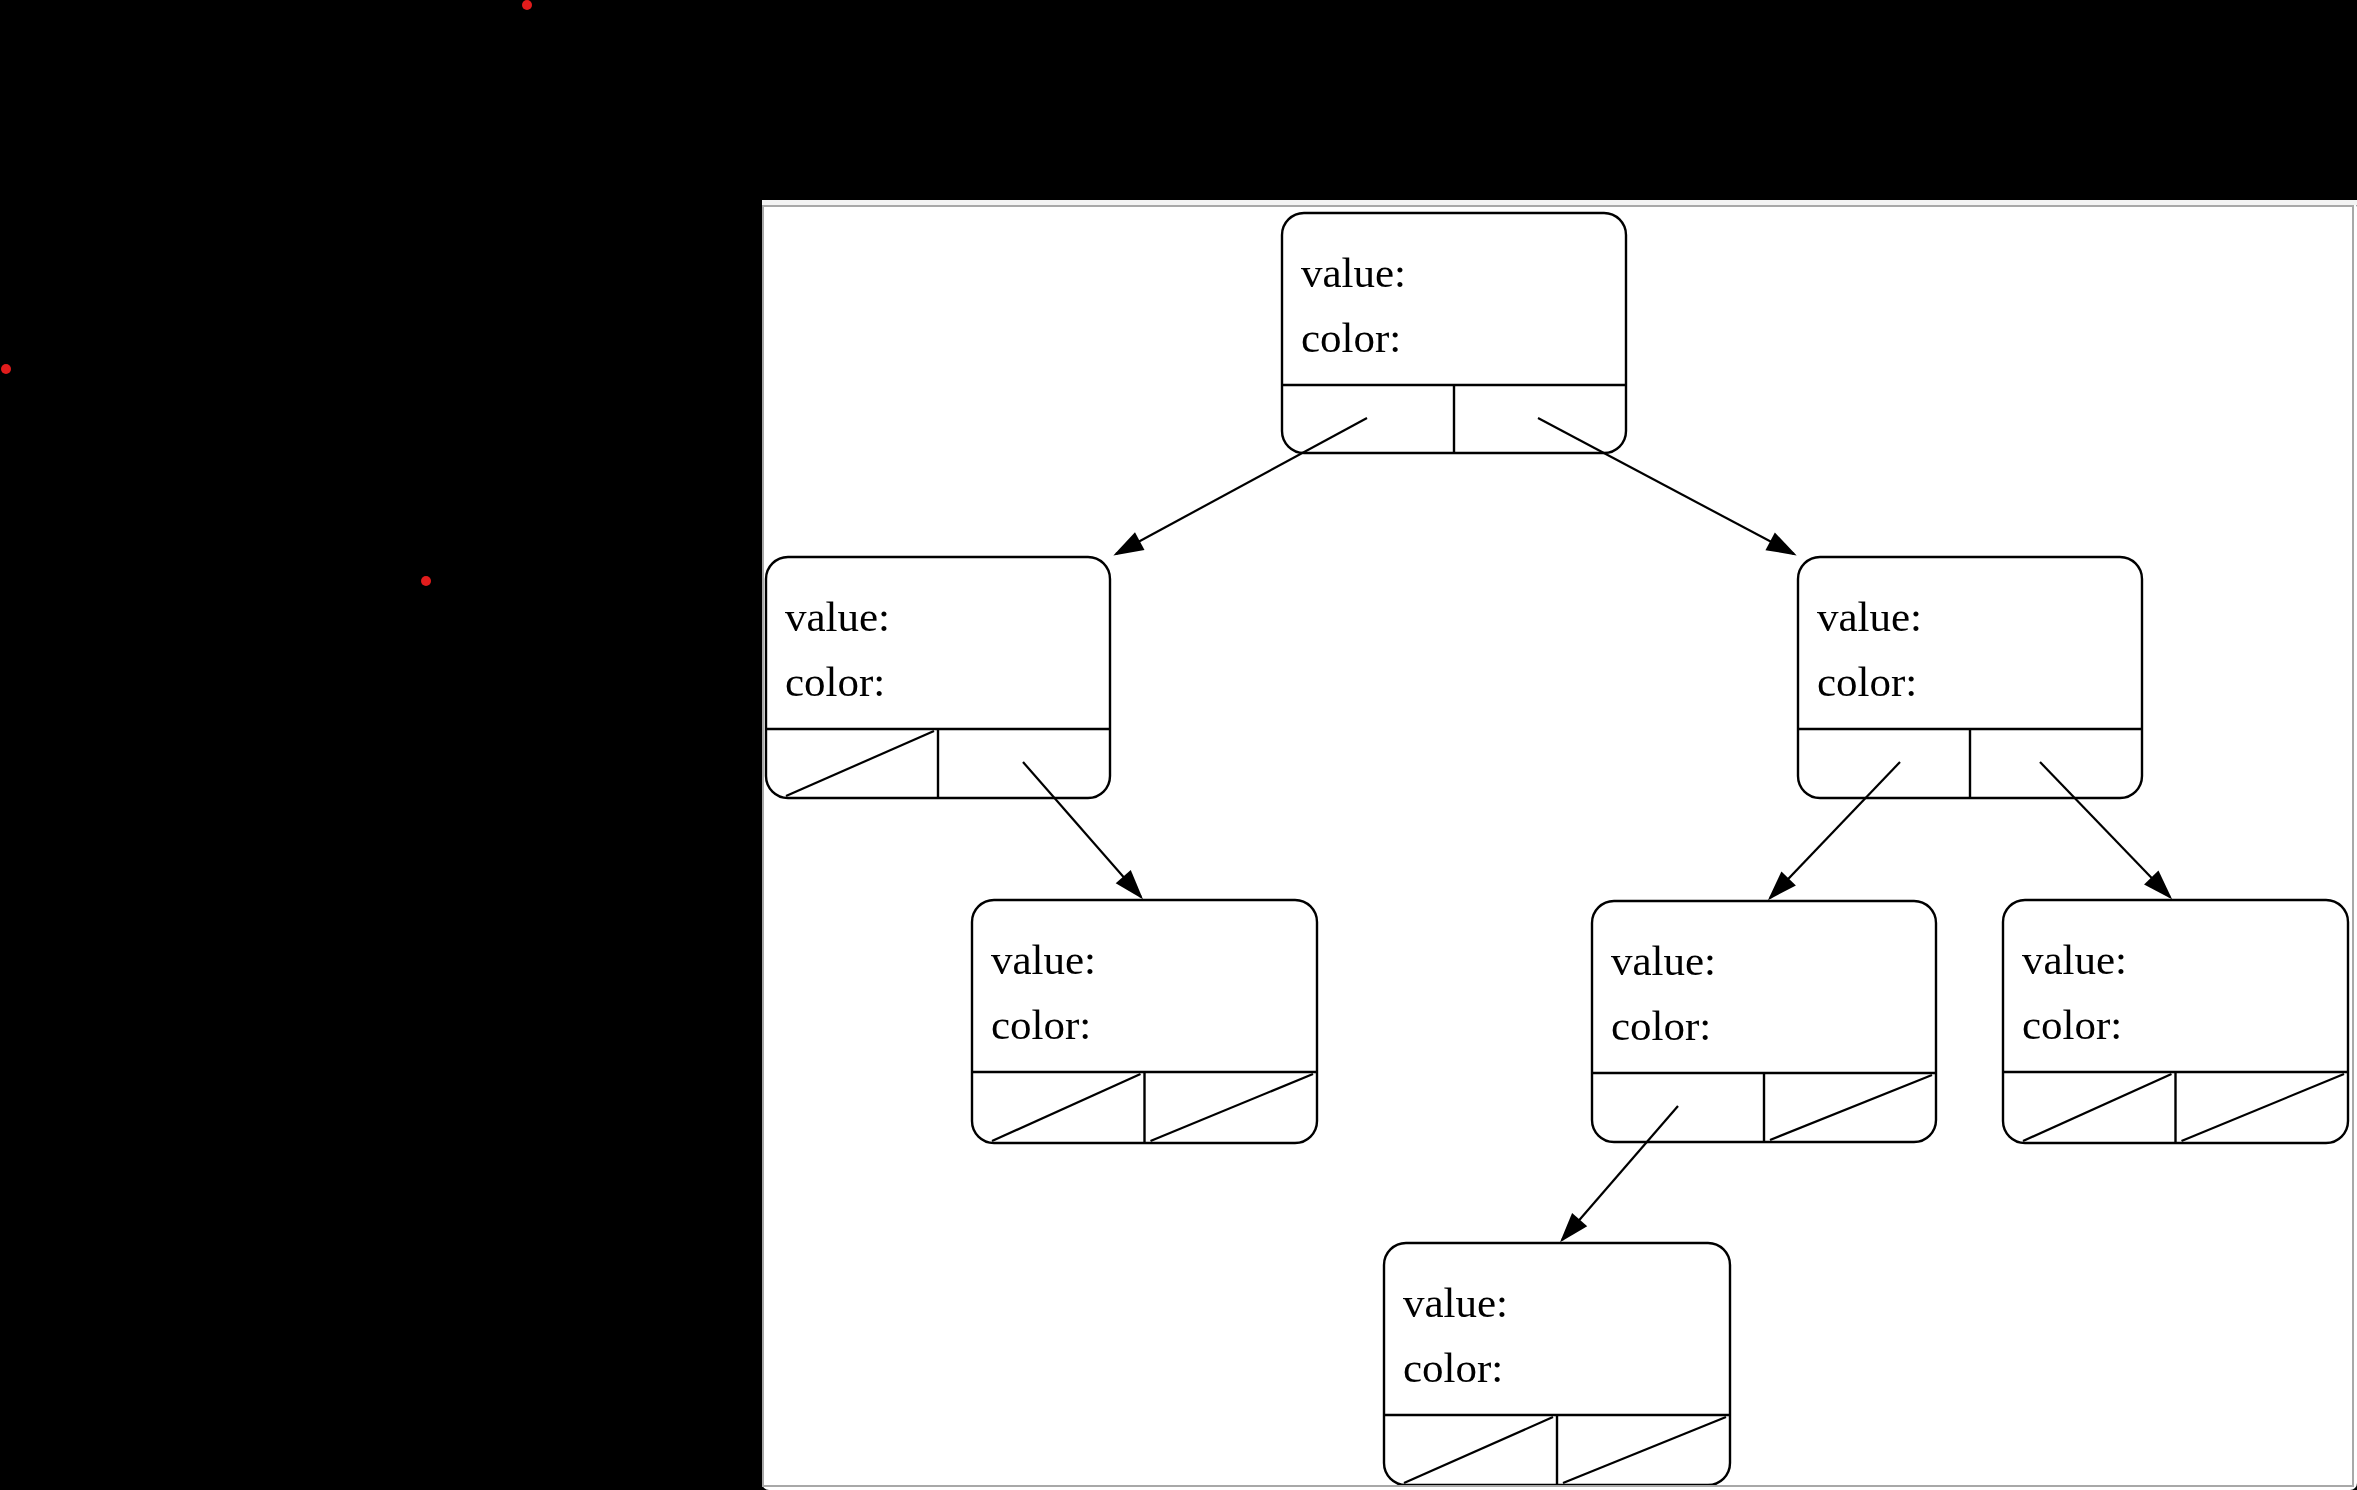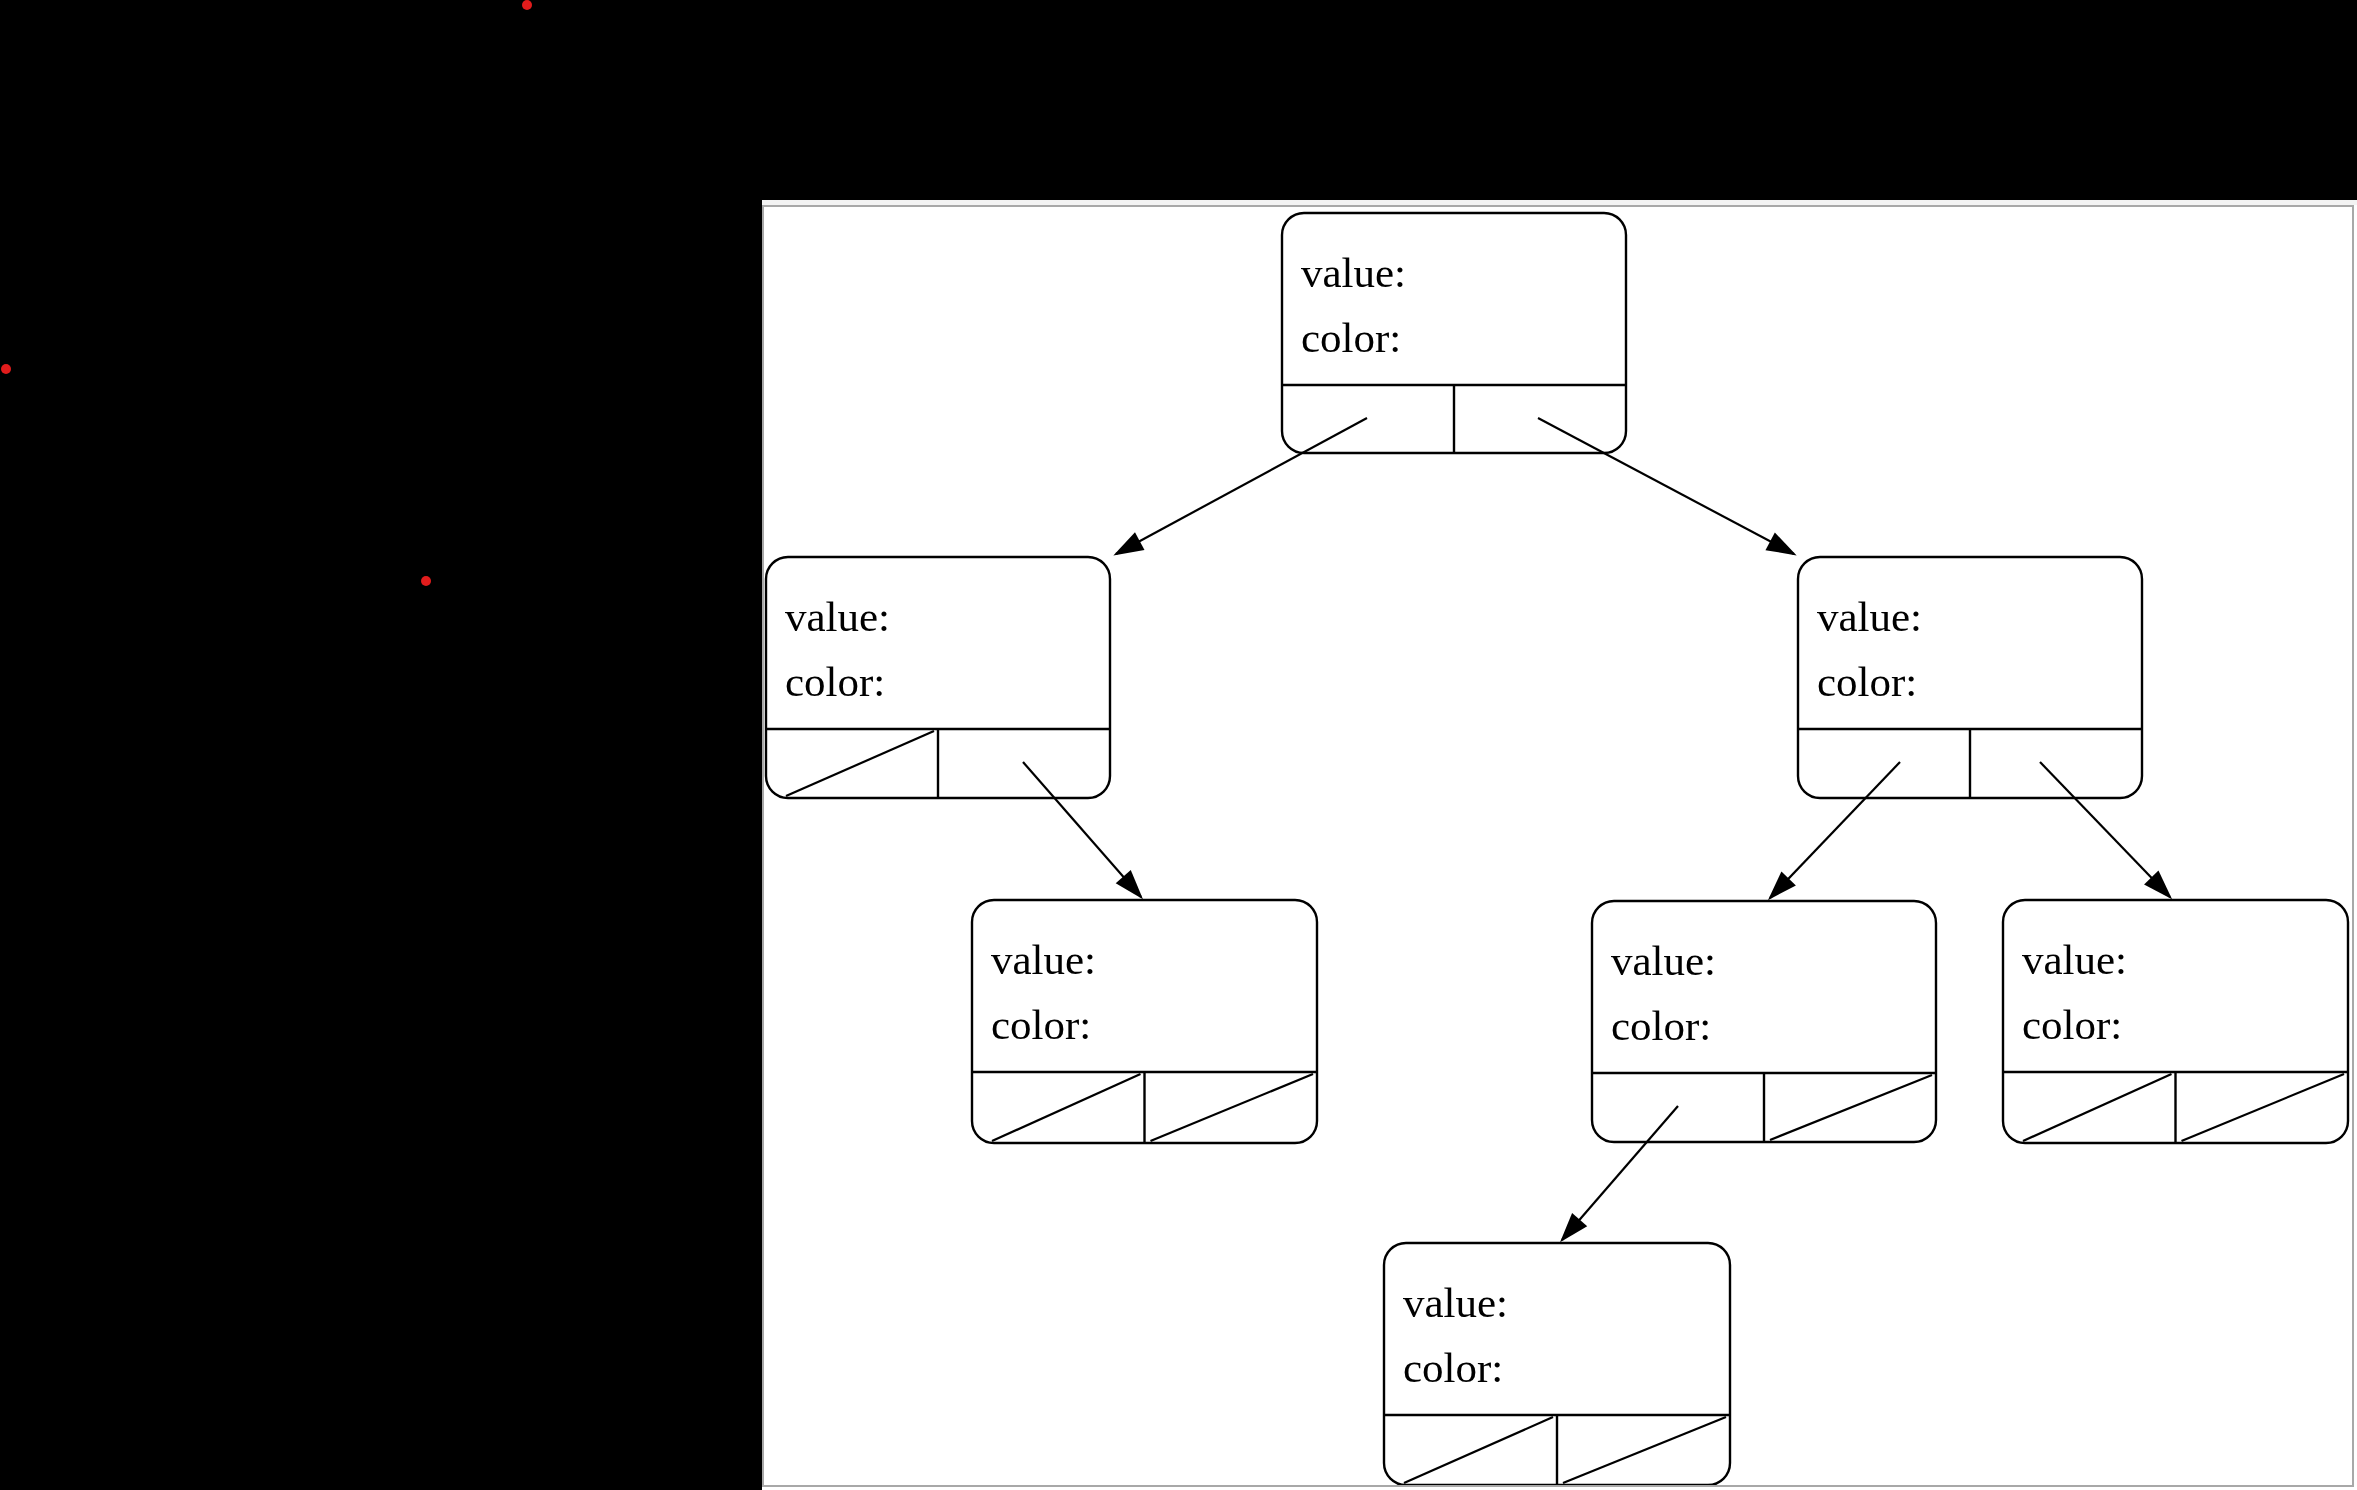--- a/index.html
+++ b/index.html
@@ -15,20 +15,21 @@
     background: #000;
     overflow: hidden;
   }
   .annotation-dot {
     position: absolute;
     border-radius: 50%;
   }
   #diagram-panel {
     position: absolute;
     background: #ffffff;
+    border-radius: 7px;
   }
   #panel-top-strip {
     position: absolute;
     left: 0; top: 0; right: 0;
     height: 5px;
   }
   #panel-frame {
     position: absolute;
     top: 5px; left: 0; right: 3px; bottom: 3px;
     border: 2px solid #a8a8a8;

